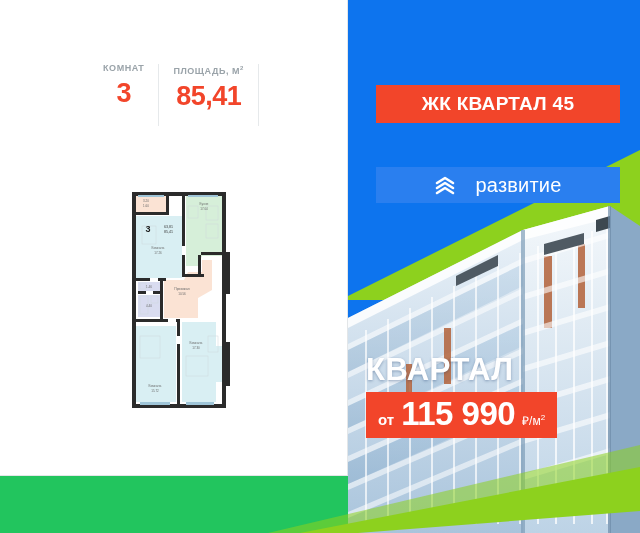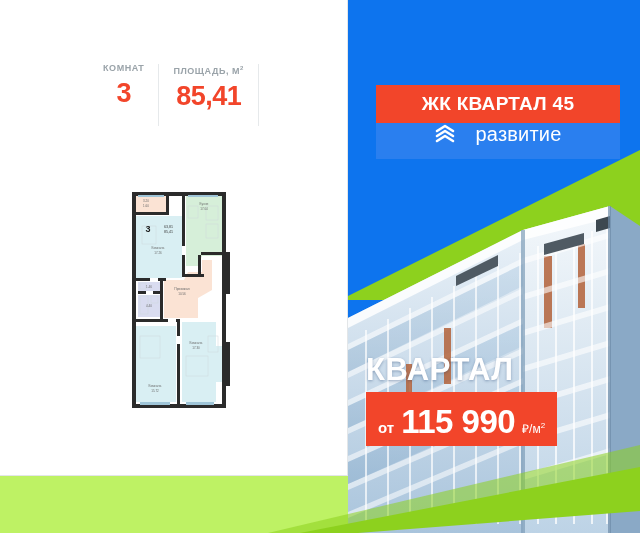--- a/index.html
+++ b/index.html
@@ -1,17 +1,17 @@
 <!DOCTYPE html>
 <html><head>
 <meta charset="utf-8">
 <style>
   html,body{margin:0;padding:0;background:#ffffff;}
   body{width:640px;height:533px;overflow:hidden;font-family:"Liberation Sans",sans-serif;}
-  #root{position:relative;width:640px;height:533px;background:#bef264;overflow:hidden;}
+  #root{position:relative;width:640px;height:533px;background:#22c55e;overflow:hidden;}
 
   
   .card{position:absolute;left:0;top:0;width:348px;height:476px;background:#fff;box-sizing:border-box;border-right:1px solid #e3e6e8;border-bottom:1px solid #e3e6e8;}
 
   .stats{position:absolute;left:0;top:62px;width:348px;height:68px;display:flex;align-items:flex-start;justify-content:center;}
   .stat{display:flex;flex-direction:column;align-items:center;justify-content:flex-start;padding:0 14px;}
   .stat .cap{font-size:9px;font-weight:700;letter-spacing:.55px;color:#9aa3a9;text-transform:uppercase;line-height:12px;white-space:nowrap;}
   .stat .val{font-size:27px;font-weight:700;color:#f2452a;line-height:33px;margin-top:3px;letter-spacing:-.5px;white-space:nowrap;}
   .stat .cap sup{font-size:6px;vertical-align:super;}
   .divider{width:1px;align-self:stretch;background:#e6e9eb;margin-top:2px;margin-bottom:4px;}
@@ -23,28 +23,28 @@
   
   .panel{position:absolute;left:348px;top:0;width:292px;height:533px;overflow:hidden;background:#0d74ee;}
   .greenwedge{position:absolute;right:0;top:150px;width:300px;height:150px;background:#8dd11e;
     clip-path:polygon(100% 0,100% 100%,0 100%);}
   .bldg{position:absolute;left:0;bottom:0;width:292px;height:365px;}
   .bldg svg{display:block;}
 
   .brand{position:absolute;left:28px;top:85px;width:244px;}
   .brand .top{height:38px;background:#f2452a;display:flex;align-items:center;justify-content:center;}
   .brand .top span{color:#fff;font-size:19px;font-weight:700;letter-spacing:.3px;white-space:nowrap;}
-  .brand .bot{height:36px;background:#2a7fef;display:flex;justify-content:center;gap:19px;}
+  .brand .bot{height:36px;background:#2a7fef;display:flex;align-items:center;justify-content:center;gap:19px;margin-top:44px;}
   .brand .bot .txt{color:#fff;font-size:20px;font-weight:400;letter-spacing:.2px;}
   .chev{width:22px;height:20px;flex:0 0 auto;}
 
   .offer{position:absolute;left:18px;top:352px;width:256px;}
   .offer .hl{color:#fff;font-size:31px;font-weight:700;letter-spacing:.5px;line-height:36px;text-align:left;
     text-shadow:0 1px 3px rgba(10,40,90,.35);}
-  .offer .price{margin-top:4px;background:#f2452a;padding:13px 12px 7px 12px;display:inline-flex;align-items:baseline;gap:7px;}
+  .offer .price{margin-top:4px;background:#f2452a;padding:5px 12px 7px 12px;display:inline-flex;align-items:baseline;gap:7px;}
   .offer .price .ot{color:#fff;font-size:15px;font-weight:700;}
   .offer .price .num{color:#fff;font-size:33px;font-weight:700;letter-spacing:-.5px;line-height:34px;}
   .offer .price .unit{color:#fff;font-size:12px;font-weight:400;}
   .offer .price .unit sup{font-size:8px;}
 
   .greenbar{position:absolute;left:0;bottom:0;width:640px;height:100px;pointer-events:none;}
 </style>
 </head>
 <body>
 

